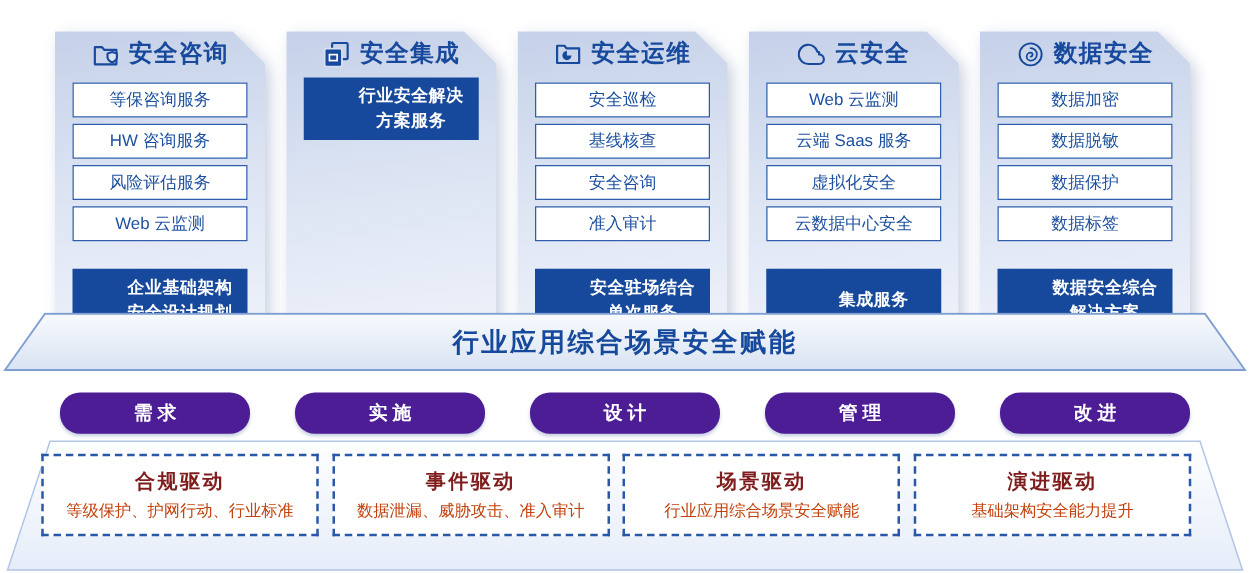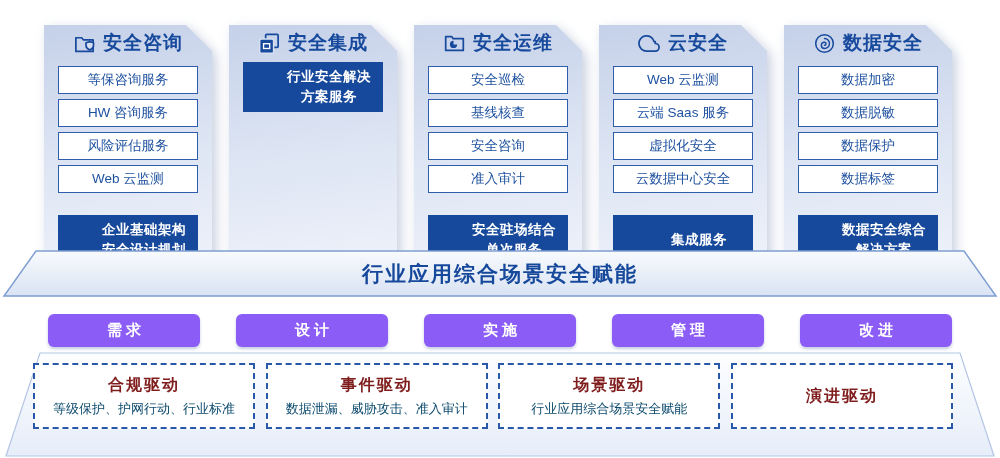--- a/index.html
+++ b/index.html
@@ -31,34 +31,34 @@
   }
   
   .banner-svg{position:absolute;left:0;top:250px;width:1000px;height:48px;}
   .banner-title{
     position:absolute;left:0;top:260px;width:1000px;text-align:center;
     font-size:21px;font-weight:bold;color:#16489b;letter-spacing:2px;
   }
   
   .pills{position:absolute;left:48px;top:314px;width:904px;display:flex;justify-content:space-between;}
   .pill{
-    width:152px;height:33px;border-radius:6px;background:#8b5cf6;color:#ffffff;
+    width:152px;height:33px;border-radius:16px;background:#4c1d95;color:#ffffff;
     font-size:15px;font-weight:bold;letter-spacing:4px;text-indent:4px;
     display:flex;align-items:center;justify-content:center;
     box-shadow:0 2px 3px rgba(20,60,130,.25);
   }
   
   .platform-svg{position:absolute;left:0;top:352px;width:1000px;height:106px;}
   .drivers{position:absolute;left:33px;top:363px;width:920px;display:flex;justify-content:space-between;}
   .driver{
     width:218px;height:62px;background:#ffffff;border:2px dashed #2a58a9;
     display:flex;flex-direction:column;align-items:center;justify-content:center;gap:4px;
   }
   .driver-title{font-size:16px;font-weight:bold;color:#7f1d1d;letter-spacing:2px;}
-  .driver-desc{font-size:13px;color:#0c4a6e;white-space:nowrap;}
+  .driver-desc{font-size:13px;color:#c2410c;white-space:nowrap;}
   .ic{stroke:#17499c;fill:none;stroke-width:1.8;stroke-linejoin:round;stroke-linecap:round;}
 </style>
 </head>
 <body>
 
 <div class="stage">
 
   <div class="cards">
 
     <div class="card-wrap">
@@ -173,22 +173,22 @@
         <stop offset="0" stop-color="#f8fafd"></stop>
           <stop offset="1" stop-color="#d9e3f3"></stop>
       </linearGradient>
     </defs>
     <polygon points="36,1 964,1 996,46 4,46" fill="url(#gbanner)" stroke="#7f9ed2" stroke-width="1.5"></polygon>
   </svg>
   <div class="banner-title">行业应用综合场景安全赋能</div>
 
   <div class="pills">
     <div class="pill">需求</div>
+    <div class="pill">实施</div>
     <div class="pill">设计</div>
-    <div class="pill">实施</div>
     <div class="pill">管理</div>
     <div class="pill">改进</div>
   </div>
 
   <svg class="platform-svg" viewBox="0 0 1000 106" preserveAspectRatio="none">
     <defs>
       <linearGradient id="gplat" x1="0" y1="0" x2="0" y2="1">
         <stop offset="0" stop-color="#fdfeff"></stop>
           <stop offset="1" stop-color="#e6edf9"></stop>
       </linearGradient>
@@ -204,16 +204,17 @@
     <div class="driver">
       <div class="driver-title">事件驱动</div>
       <div class="driver-desc">数据泄漏、威胁攻击、准入审计</div>
     </div>
     <div class="driver">
       <div class="driver-title">场景驱动</div>
       <div class="driver-desc">行业应用综合场景安全赋能</div>
     </div>
     <div class="driver">
       <div class="driver-title">演进驱动</div>
+      <div class="driver-desc">基础架构安全能力提升</div>
     </div>
   </div>
 
 </div>
 
 </body></html>

